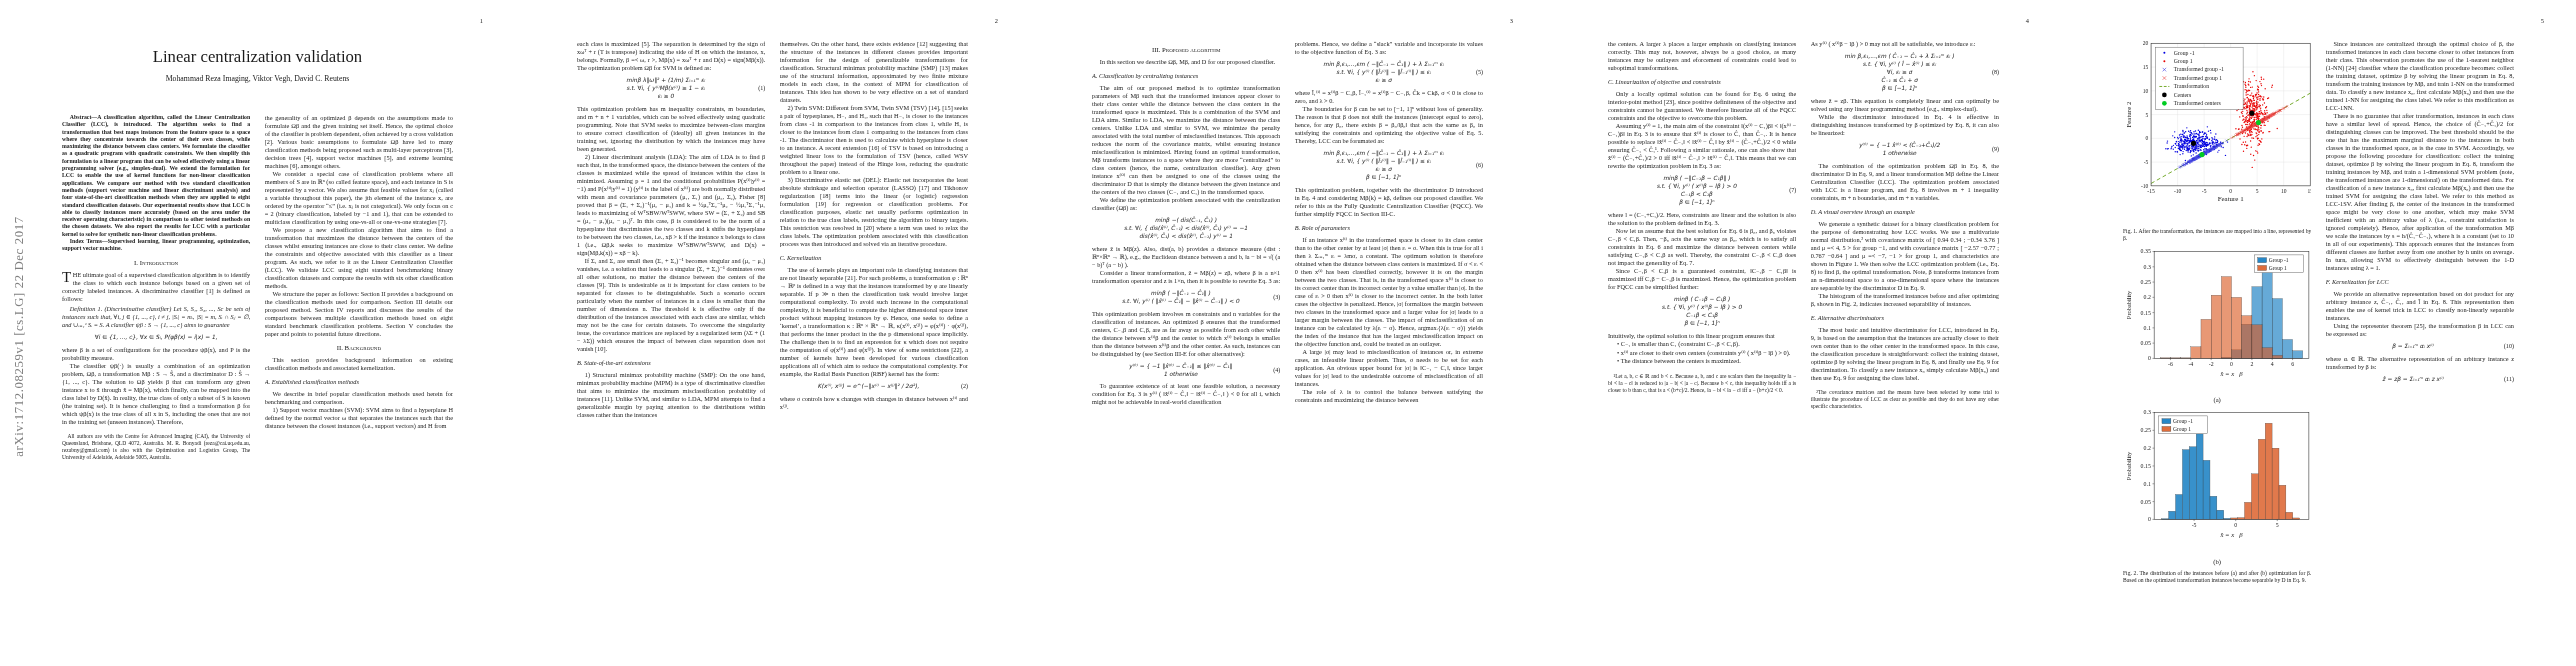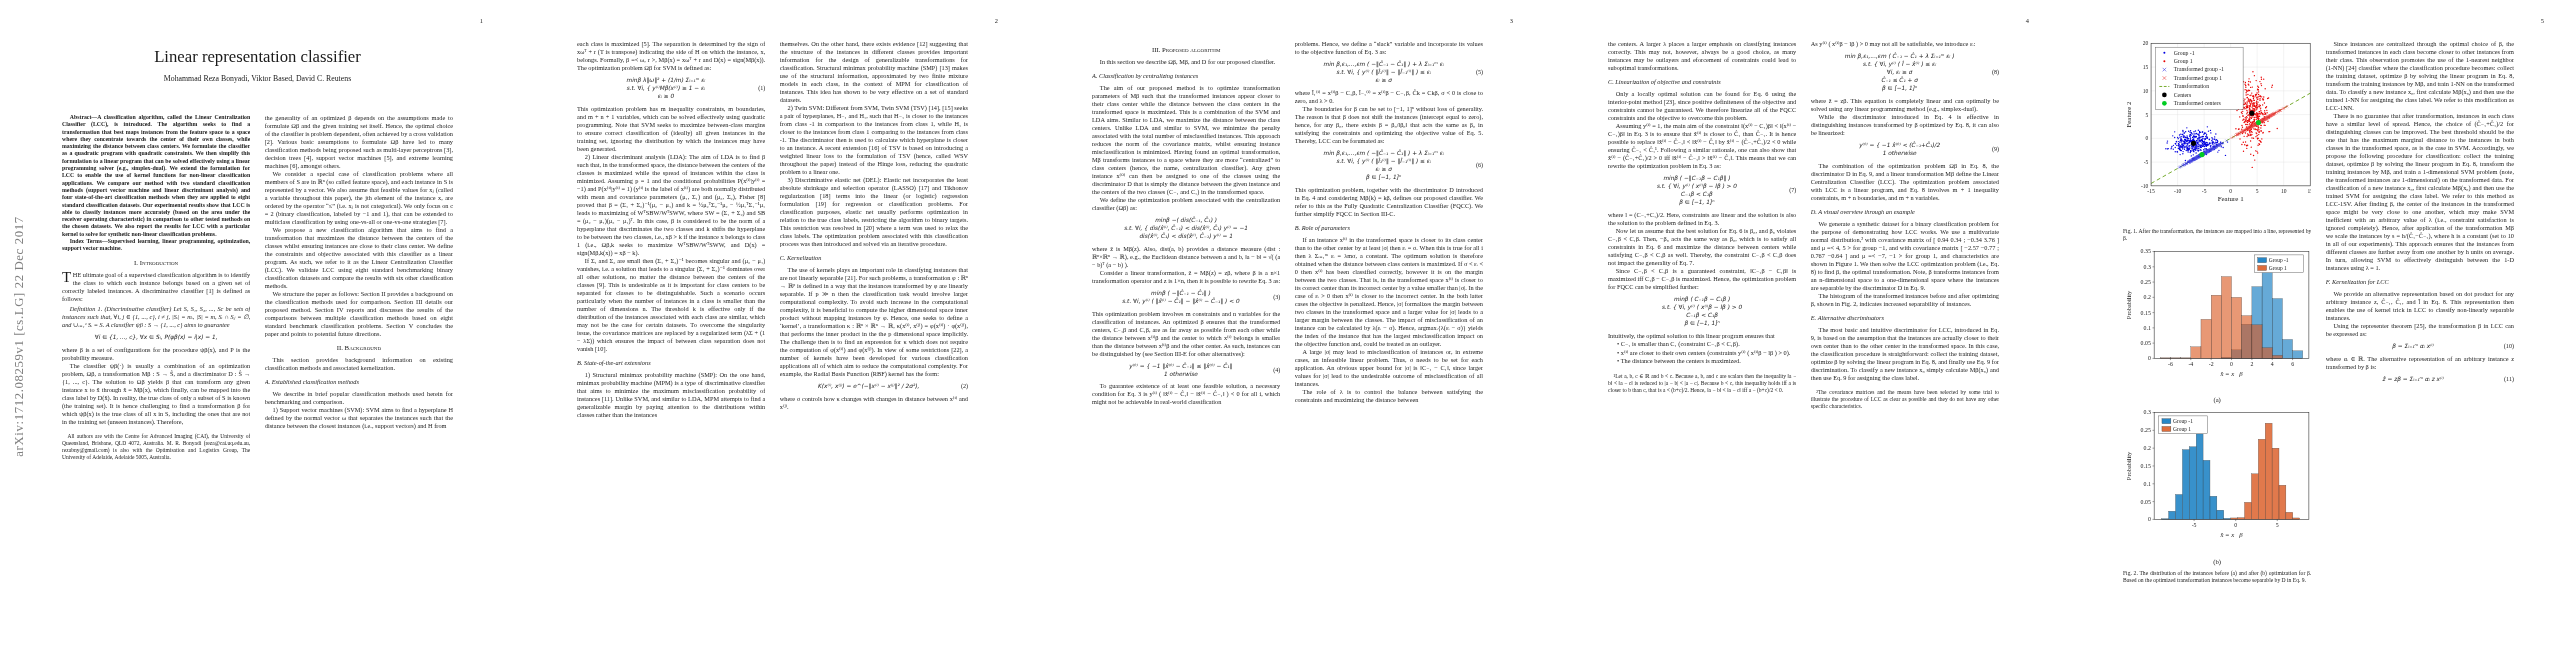--- a/index.html
+++ b/index.html
@@ -32,22 +32,22 @@
   .figwrap{margin:0 0 1.1px;}
   svg text{font-family:"Liberation Serif","DejaVu Serif",serif;fill:#1a1a1a;}
 </style>
 </head>
 <body>
 
 <div id="paper-root">
     <div class="page first" style="left: 0px;">
       <div class="pagenum">1</div>
       <div class="banner">arXiv:1712.08259v1  [cs.LG]  22 Dec 2017</div>
-      <div class="title">Linear representation classifier</div>
-      <div class="authors">Mohammad Reza Bonyadi, Viktor Based, David C. Reutens</div>
+      <div class="title">Linear centralization validation</div>
+      <div class="authors">Mohammad Reza Imaging, Viktor Vegh, David C. Reutens</div>
       <div class="cols">
         <div class="col">
           <p class="abstract">Abstract—A classification algorithm, called the Linear Centralization Classifier (LCC), is introduced. The algorithm seeks to find a transformation that best maps instances from the feature space to a space where they concentrate towards the center of their own classes, while maximizing the distance between class centers. We formulate the classifier as a quadratic program with quadratic constraints. We then simplify this formulation to a linear program that can be solved effectively using a linear programming solver (e.g., simplex-dual). We extend the formulation for LCC to enable the use of kernel functions for non-linear classification applications. We compare our method with two standard classification methods (support vector machine and linear discriminant analysis) and four state-of-the-art classification methods when they are applied to eight standard classification datasets. Our experimental results show that LCC is able to classify instances more accurately (based on the area under the receiver operating characteristic) in comparison to other tested methods on the chosen datasets. We also report the results for LCC with a particular kernel to solve for synthetic non-linear classification problems.</p>
           <p class="abstract">Index Terms—Supervised learning, linear programming, optimization, support vector machine.</p>
           <div class="h">I. Introduction</div>
           <p class="para ni"><span class="dropcap">T</span><span>HE ultimate goal of a supervised classification algorithm is to identify the class to which each instance belongs based on a given set of correctly labeled instances. A discriminative classifier [1] is defined as follows:</span></p>
           <p class="def">Definition 1. (Discriminative classifier) Let S, S₁, S₂, ..., Sc be sets of instances such that, ∀i, j ∈ {1, ..., c}, i ≠ j, |Sᵢ| = mᵢ, |S| = m, Sᵢ ∩ Sⱼ = ∅, and ∪ᵢ₌₁ᶜ Sᵢ = S. A classifier ψβ : S → {1, ..., c} aims to guarantee</p>
           <div class="eq">
             <span class="eq-body">∀i ∈ {1, ..., c}, ∀x ∈ Sᵢ, P(ψβ(x) = i|x) = 1,</span>
           </div>

